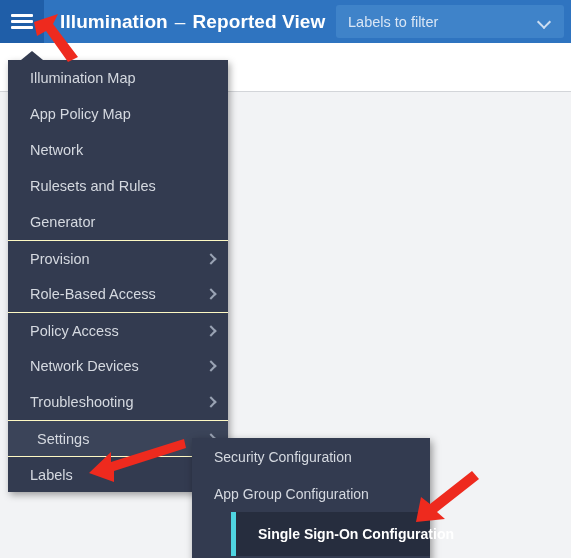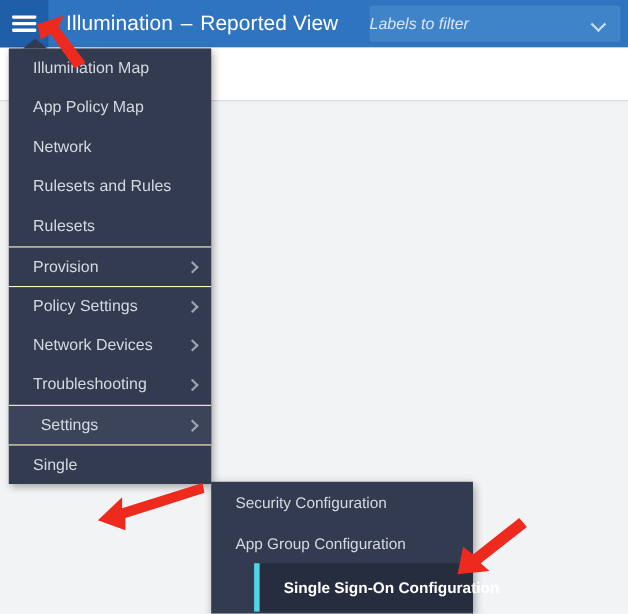--- a/index.html
+++ b/index.html
@@ -52,41 +52,41 @@
   .brand {
     margin-left: 16px;
     color: #ffffff;
     font-size: 19px;
     letter-spacing: .1px;
     white-space: nowrap;
     display: flex;
     align-items: baseline;
     gap: 7px;
   }
-  .brand-title { font-weight: normal; }
+  .brand-title { font-weight: bold; }
   .brand-dash { font-weight: normal; opacity: .95; }
-  .brand-view { font-weight: normal; }
+  .brand-view { font-weight: bold; }
 
   .labels-filter {
     position: absolute;
     left: 336px;
     top: 5px;
     width: 228px;
     height: 33px;
     background: #3f83c9;
     border-radius: 3px;
     display: flex;
     align-items: center;
     cursor: pointer;
   }
   .labels-filter .lf-text {
+    margin-left: 12px;
     color: #d9e6f5;
     font-size: 14.5px;
     flex: 1 1 auto;
-    font-style: italic;
   }
   .chev-down {
     margin-right: 14px;
     width: 11px;
     height: 11px;
     position: relative;
   }
   .chev-down::before {
     content: "";
     position: absolute;
@@ -112,22 +112,22 @@
     left: 0; top: 92px;
     width: 571px;
     height: 466px;
     background: #f2f3f5;
   }
 
   
   .menu-panel {
     position: absolute;
     left: 8px;
-    top: 44px;
-    width: 184px;
+    top: 60px;
+    width: 220px;
     background: #333b50;
     z-index: 20;
     box-shadow: 2px 3px 7px rgba(0,0,0,.35);
   }
   .menu-caret {
     position: absolute;
     left: 13px;
     top: -9px;
     width: 0; height: 0;
     border-left: 11px solid transparent;
@@ -244,44 +244,48 @@
       <div class="menu-item">
         <span class="label">App Policy Map</span>
       </div>
       <div class="menu-item">
         <span class="label">Network</span>
       </div>
       <div class="menu-item">
         <span class="label">Rulesets and Rules</span>
       </div>
       <div class="menu-item">
-        <span class="label">Rulesets</span>
+        <span class="label">Generator</span>
       </div>
       <div class="menu-item group-start">
         <span class="label">Provision</span>
         <span class="chev-right"></span>
       </div>
+      <div class="menu-item">
+        <span class="label">Role-Based Access</span>
+        <span class="chev-right"></span>
+      </div>
       <div class="menu-item group-start">
-        <span class="label">Policy Settings</span>
+        <span class="label">Policy Access</span>
         <span class="chev-right"></span>
       </div>
       <div class="menu-item">
         <span class="label">Network Devices</span>
         <span class="chev-right"></span>
       </div>
       <div class="menu-item">
         <span class="label">Troubleshooting</span>
         <span class="chev-right"></span>
       </div>
       <div class="menu-item group-start hovered">
         <span class="label">Settings</span>
         <span class="chev-right"></span>
       </div>
       <div class="menu-item group-start">
-        <span class="label">Single</span>
+        <span class="label">Labels</span>
       </div>
     </div>
 
   <div class="submenu" id="submenu-panel">
       <div class="submenu-item">
         <span>Security Configuration</span>
       </div>
       <div class="submenu-item">
         <span>App Group Configuration</span>
       </div>

